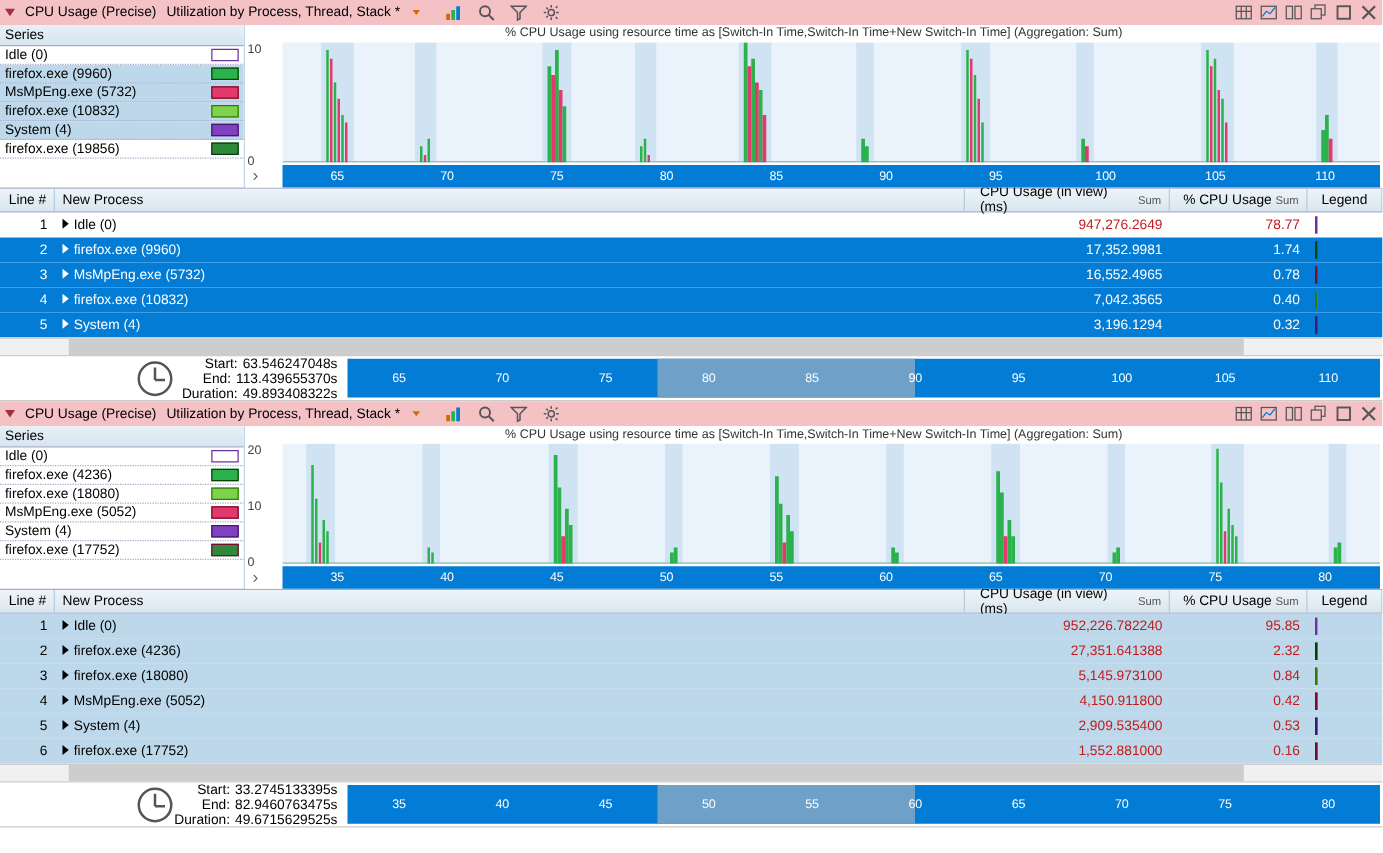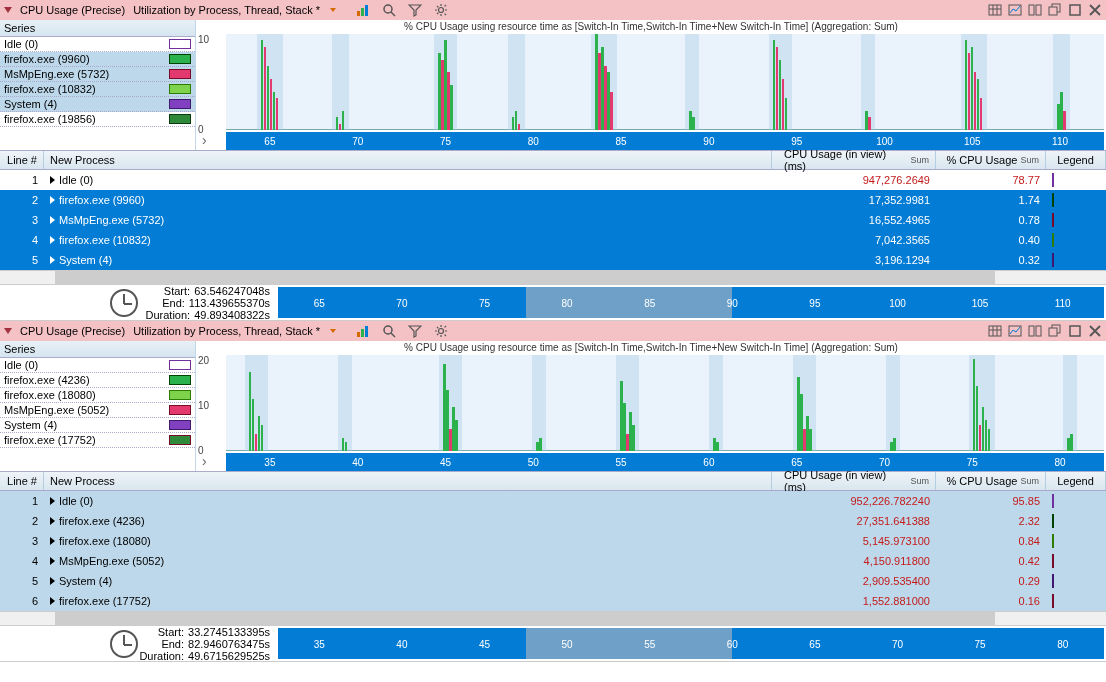--- a/index.html
+++ b/index.html
@@ -533,21 +533,21 @@
       <div class="gold-bar"></div>
       <div class="td col-cpu num">4,150.911800</div>
       <div class="td col-pct num">0.42</div>
       <div class="td col-leg"><span class="swatch" style="background:#e23a6e;border-color:#7a0a2a"></span></div>
     </div>
           <div class="tr alt" style="background:#bdd8ea;">
       <div class="td col-line" style="text-align:right">5</div>
       <div class="td col-proc"><span class="tri"></span><span>System (4)</span></div>
       <div class="gold-bar"></div>
       <div class="td col-cpu num">2,909.535400</div>
-      <div class="td col-pct num">0.29</div>
+      <div class="td col-pct num">0.53</div>
       <div class="td col-leg"><span class="swatch" style="background:#8040c0;border-color:#401870"></span></div>
     </div>
           <div class="tr " style="background:#bdd8ea;">
       <div class="td col-line" style="text-align:right">6</div>
       <div class="td col-proc"><span class="tri"></span><span>firefox.exe (17752)</span></div>
       <div class="gold-bar"></div>
       <div class="td col-cpu num">1,552.881000</div>
       <div class="td col-pct num">0.16</div>
       <div class="td col-leg"><span class="swatch" style="background:#2e8a3a;border-color:#7a0a2a"></span></div>
     </div>

